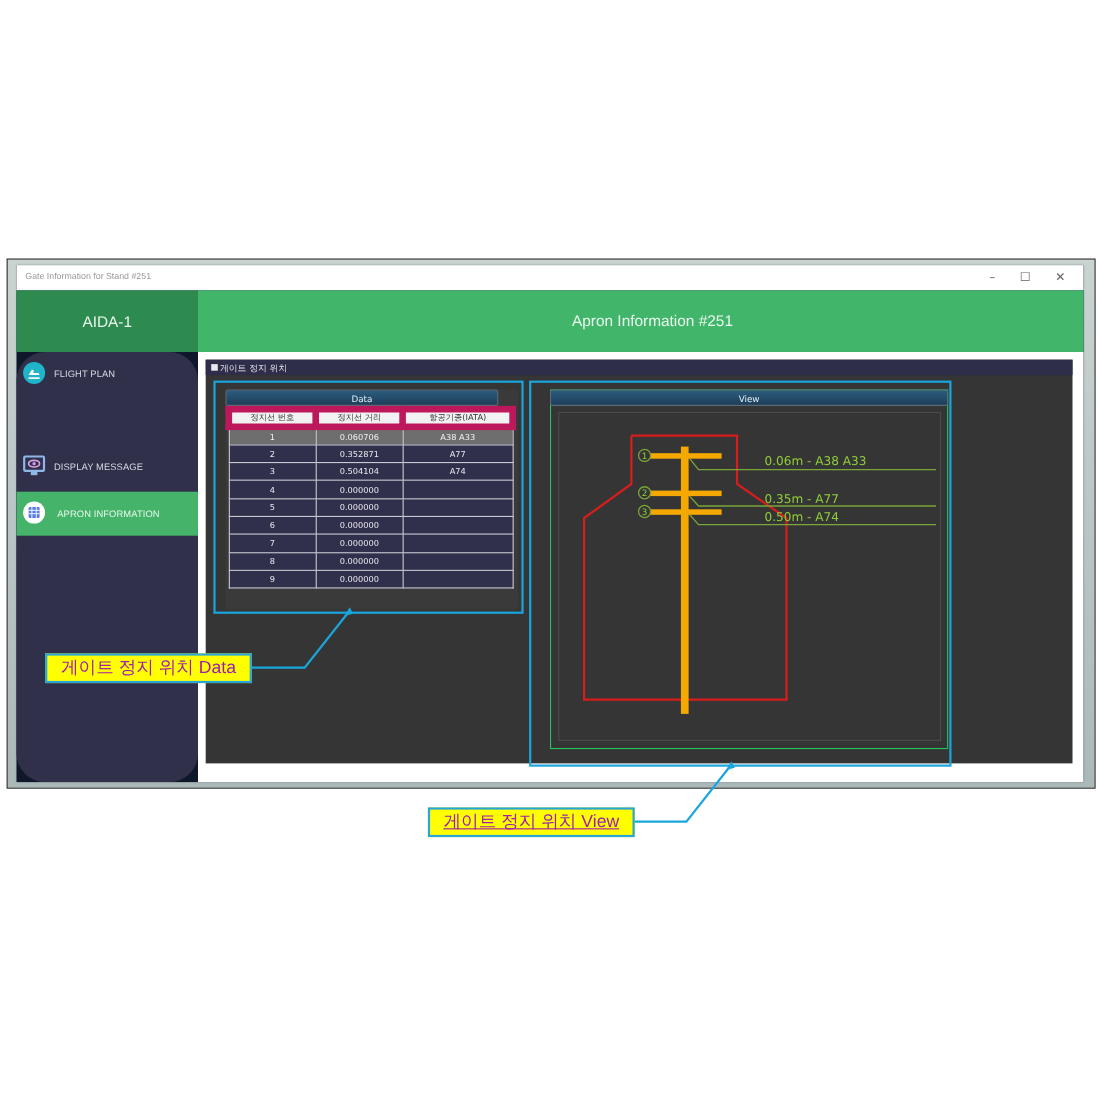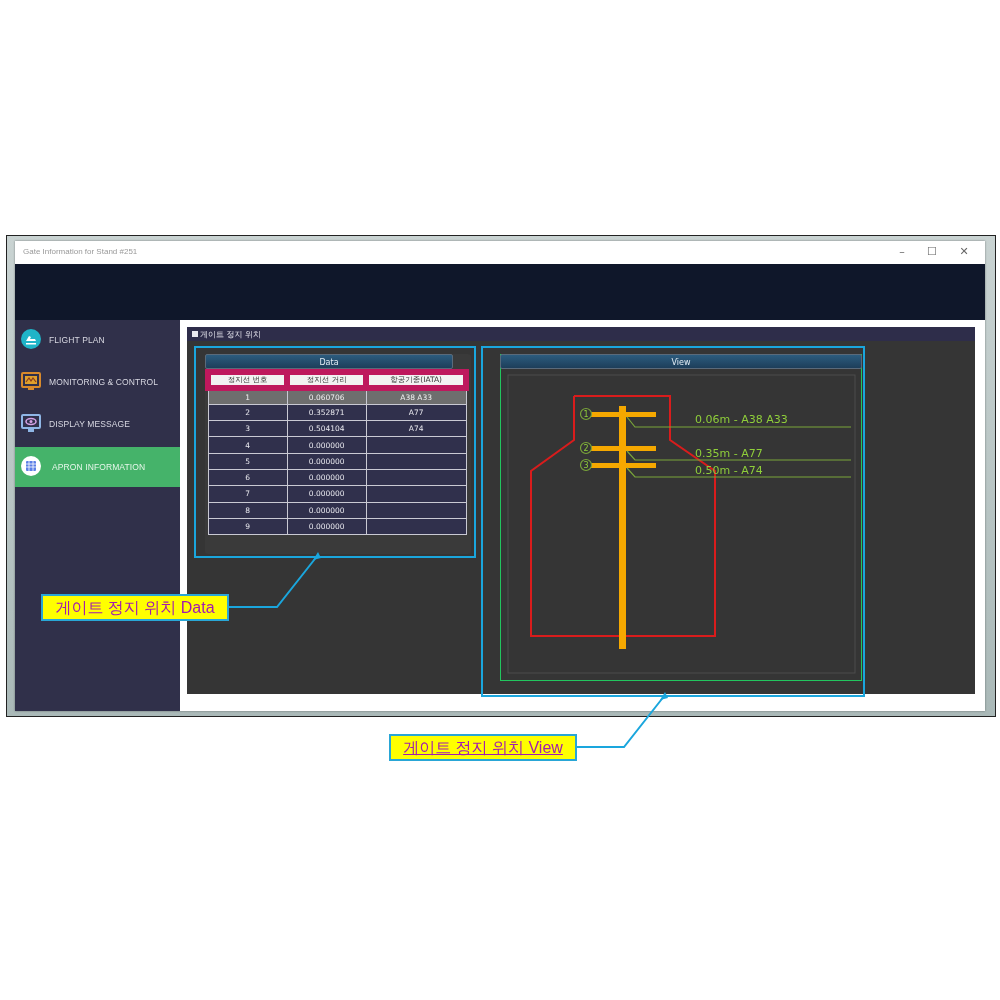--- a/index.html
+++ b/index.html
@@ -20,21 +20,21 @@
     font-size: 11px; text-align: center; line-height: 18px; font-family: "DejaVu Sans", sans-serif; }
 
   .brand { position: absolute; left: 0; top: 23px; width: 165px; height: 56px;
     background: #2e8b50; color: #e8f5ec; font-size: 14px; text-align: center; line-height: 56px;
     font-family: "Liberation Sans", sans-serif; }
   .header { position: absolute; left: 165px; top: 23px; width: 805px; height: 56px;
     background: #41b66b; }
   .header .htitle { position: absolute; left: 340px; top: 19px; color: #e9f7ee; font-size: 14px;
     font-family: "Liberation Sans", sans-serif; }
 
-  .sidebar { position: absolute; left: 0; top: 79px; width: 165px; height: 391px; background: #30304a; }
+  .sidebar { position: absolute; left: 0; top: 79px; width: 165px; height: 391px; background: #30304a; border-radius: 26px; }
   .nav-item { position: absolute; left: 0; width: 165px; height: 40px; color: #d8d8e2;
     font-size: 8.5px; font-family: "Liberation Sans", sans-serif; }
   .nav-item .lbl { position: absolute; left: 34px; top: 15px; letter-spacing: 0.1px; }
   .nav-item.active { background: #45b36a; color: #e6f7ea; }
   .nav-item.active .lbl { left: 37px; }
   .nav-icon { position: absolute; left: 5px; top: 8px; width: 22px; height: 22px; }
 
   .content { position: absolute; left: 165px; top: 79px; width: 805px; height: 391px; background: #fff; }
   .panel { position: absolute; left: 7px; top: 7px; width: 788px; height: 367px; background: #353535; }
   .panel-head { position: absolute; left: 0; top: 0; width: 788px; height: 14px; background: #2e2d4a;
@@ -76,39 +76,34 @@
 <div class="desk"></div>
 
 <div class="window">
   <div class="titlebar">
     <span class="title">Gate Information for Stand #251</span>
     <span class="winbtn" style="left:873px;">–</span>
     <span class="winbtn" style="left:903px;">☐</span>
     <span class="winbtn" style="left:935px;">✕</span>
   </div>
 
+  <div class="brand">AIDA-1</div>
+  <div class="header">
+    <span class="htitle">Apron Information #251</span>
+  </div>
 
   <div class="sidebar">
     <div class="nav-item" style="top:0;">
       <svg class="nav-icon" viewBox="0 0 22 22">
         <circle cx="11" cy="11" r="10" fill="#1fb4c8"></circle>
         <path d="M6 13 L9 8 L11 9 L10 11 L15 11 L16 13 Z" fill="#ffffff"></path>
         <rect x="6" y="15" width="10" height="1.5" fill="#ffffff"></rect>
       </svg>
       <span class="lbl">FLIGHT PLAN</span>
     </div>
-    <div class="nav-item" style="top:42px;">
-      <svg class="nav-icon" viewBox="0 0 22 22">
-        <rect x="2" y="3" width="18" height="14" rx="1" fill="none" stroke="#d98a2b" stroke-width="2"></rect>
-        <rect x="5" y="6" width="12" height="8" fill="#e0a02c"></rect>
-        <path d="M6 12 L9 8 L11 11 L13 8 L16 12" stroke="#8a3b1c" stroke-width="1.2" fill="none"></path>
-        <rect x="8" y="18" width="6" height="2" fill="#d98a2b"></rect>
-      </svg>
-      <span class="lbl">MONITORING &amp; CONTROL</span>
-    </div>
     <div class="nav-item active" style="top:127px;">
       <svg class="nav-icon" viewBox="0 0 22 22">
         <circle cx="11" cy="11" r="10" fill="#ffffff"></circle>
         <rect x="6" y="6" width="10" height="10" rx="1" fill="#5b7fe6"></rect>
         <path d="M6 9 H16 M6 12 H16 M9 6 V16 M13 6 V16" stroke="#ffffff" stroke-width="0.8"></path>
       </svg>
       <span class="lbl">APRON INFORMATION</span>
     </div>
     <div class="nav-item" style="top:84px;">
       <svg class="nav-icon" viewBox="0 0 22 22">

